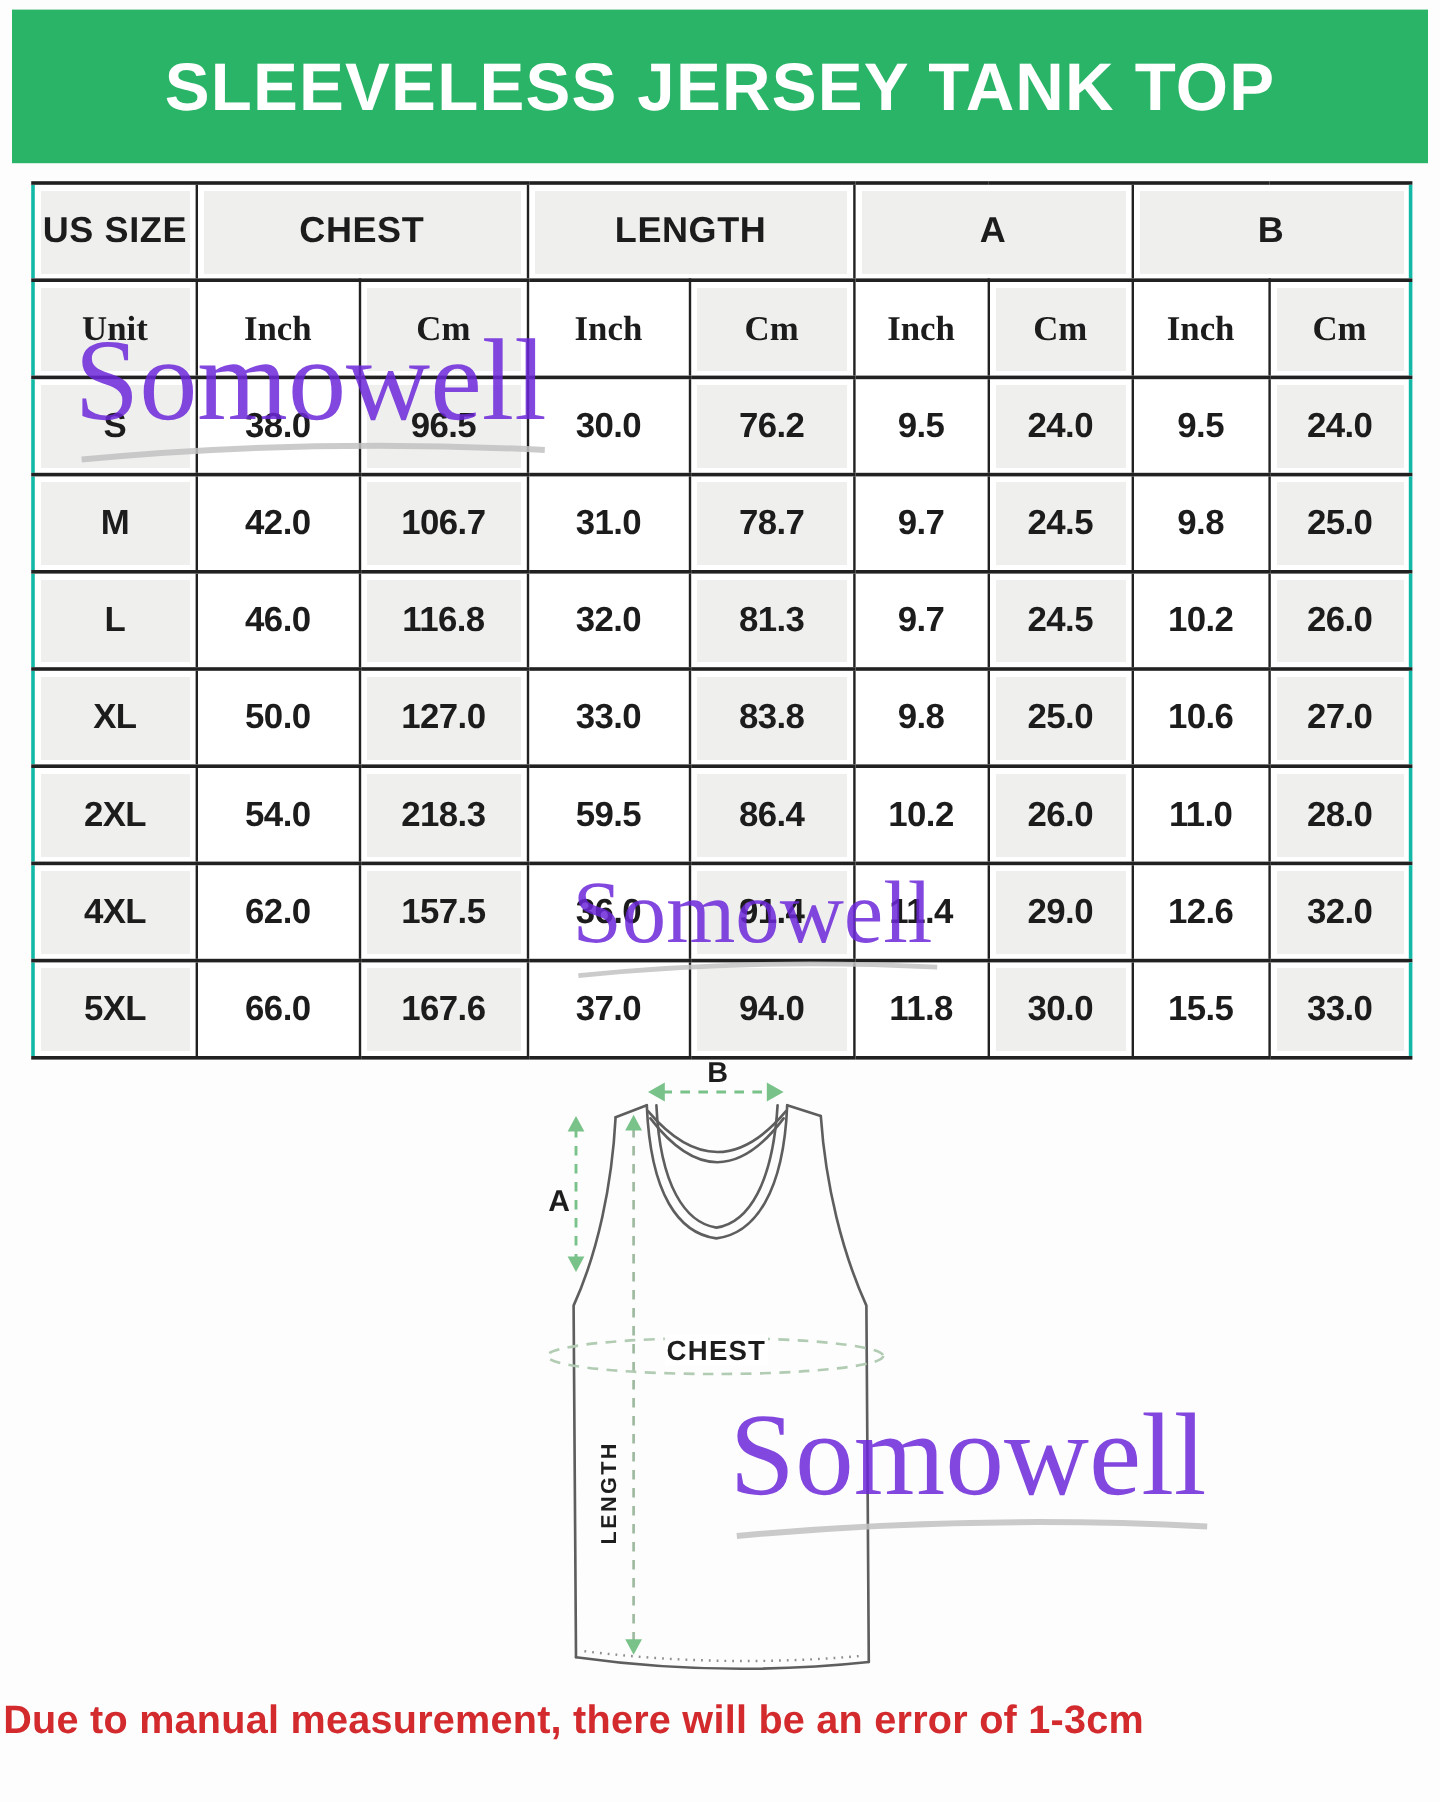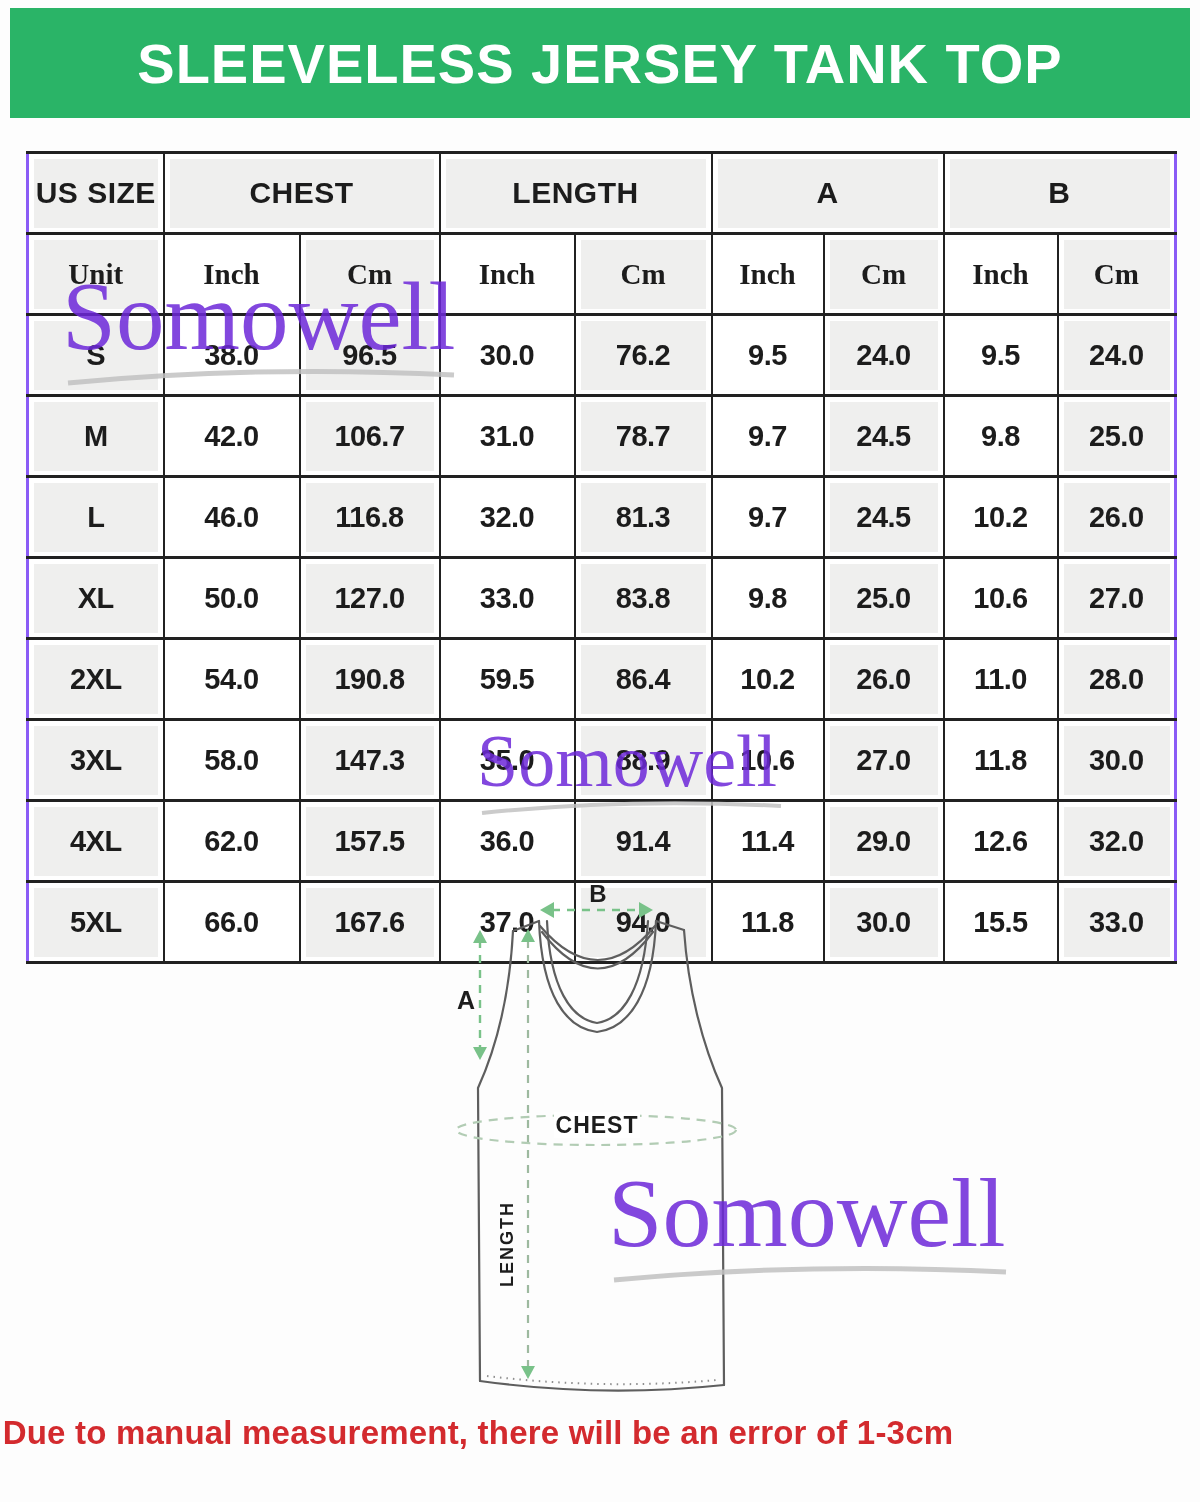--- a/index.html
+++ b/index.html
@@ -2,31 +2,31 @@
 <html><head>
 <meta charset="utf-8">
 <style>
   html,body{margin:0;padding:0;}
   body{
     width:1200px;height:1502px;position:relative;background:#fdfdfd;
     font-family:"Liberation Sans", sans-serif;overflow:hidden;
   }
   
   .banner{
-    position:absolute;left:10px;top:8px;width:1180px;height:110px;
+    position:absolute;left:10px;top:8px;width:1180px;height:128px;
     background:#2ab467;display:flex;align-items:center;justify-content:center;
   }
   .banner h1{
     margin:0;color:#ffffff;font-size:56px;font-weight:800;letter-spacing:1px;white-space:nowrap;
   }
   
   table.chart{
     position:absolute;left:26px;top:151px;width:1148px;
     border-collapse:collapse;table-layout:fixed;background:#ffffff;
-    border:3px solid #8b5cf6;
+    border:3px solid #14b8a6;
   }
   table.chart th,table.chart td{
     border:2px solid #212121;border-top-width:3px;border-bottom-width:3px;
     height:68px;text-align:center;vertical-align:middle;
     font-weight:700;color:#1c1c1c;background:#ffffff;padding:5px;
   }
   table.chart .g{
     background-color:#efefee;background-clip:content-box;
   }
   tr.group-row th{font-size:30px;letter-spacing:.5px;}
@@ -133,38 +133,27 @@
           <td>33.0</td>
           <td class="g">83.8</td>
           <td>9.8</td>
           <td class="g">25.0</td>
           <td>10.6</td>
           <td class="g">27.0</td>
         </tr>
         <tr>
           <td class="g">2XL</td>
           <td>54.0</td>
-          <td class="g">190.8</td>
+          <td class="g">218.3</td>
           <td>59.5</td>
           <td class="g">86.4</td>
           <td>10.2</td>
           <td class="g">26.0</td>
           <td>11.0</td>
           <td class="g">28.0</td>
-        </tr>
-        <tr>
-          <td class="g">3XL</td>
-          <td>58.0</td>
-          <td class="g">147.3</td>
-          <td>35.0</td>
-          <td class="g">88.9</td>
-          <td>10.6</td>
-          <td class="g">27.0</td>
-          <td>11.8</td>
-          <td class="g">30.0</td>
         </tr>
         <tr>
           <td class="g">4XL</td>
           <td>62.0</td>
           <td class="g">157.5</td>
           <td>36.0</td>
           <td class="g">91.4</td>
           <td>11.4</td>
           <td class="g">29.0</td>
           <td>12.6</td>

